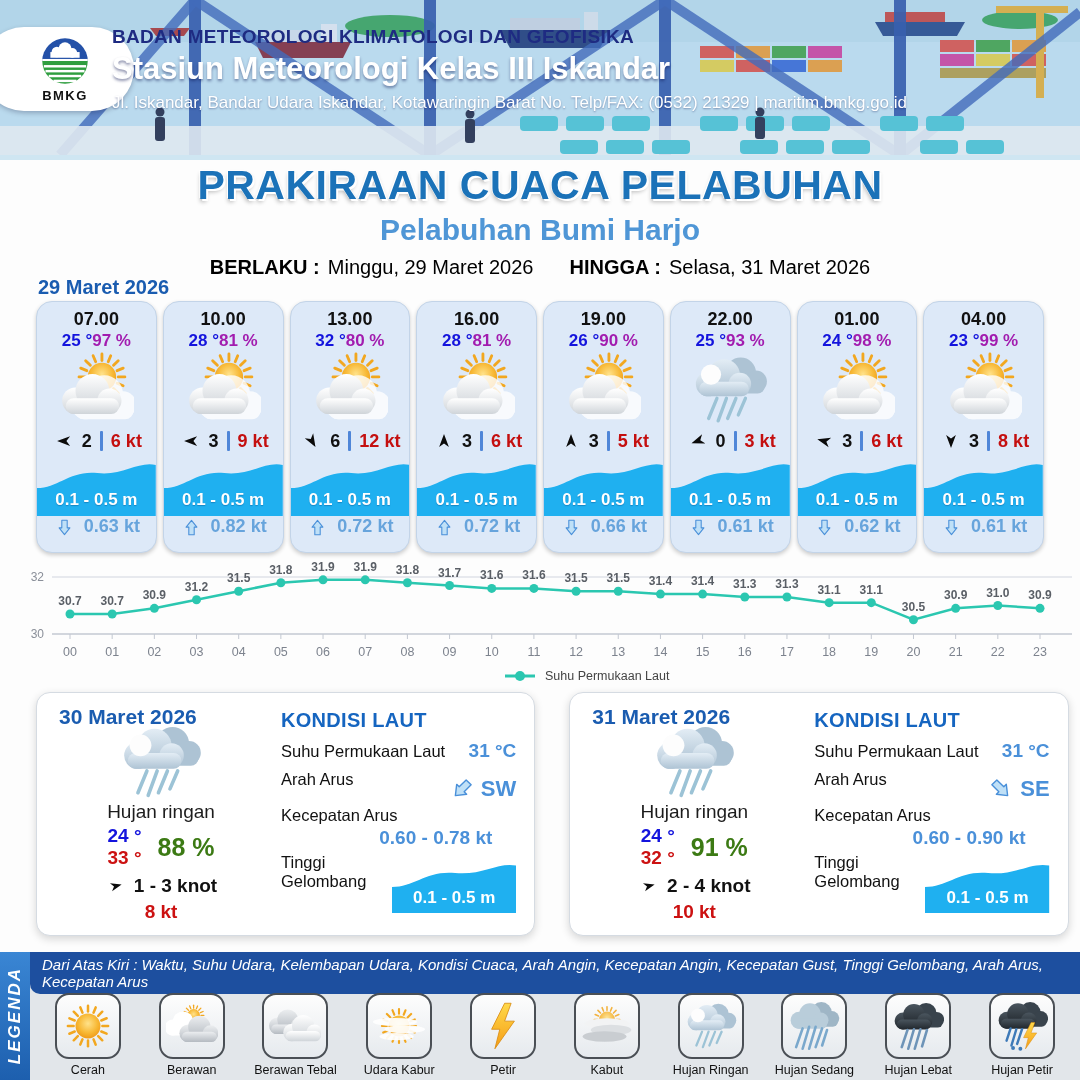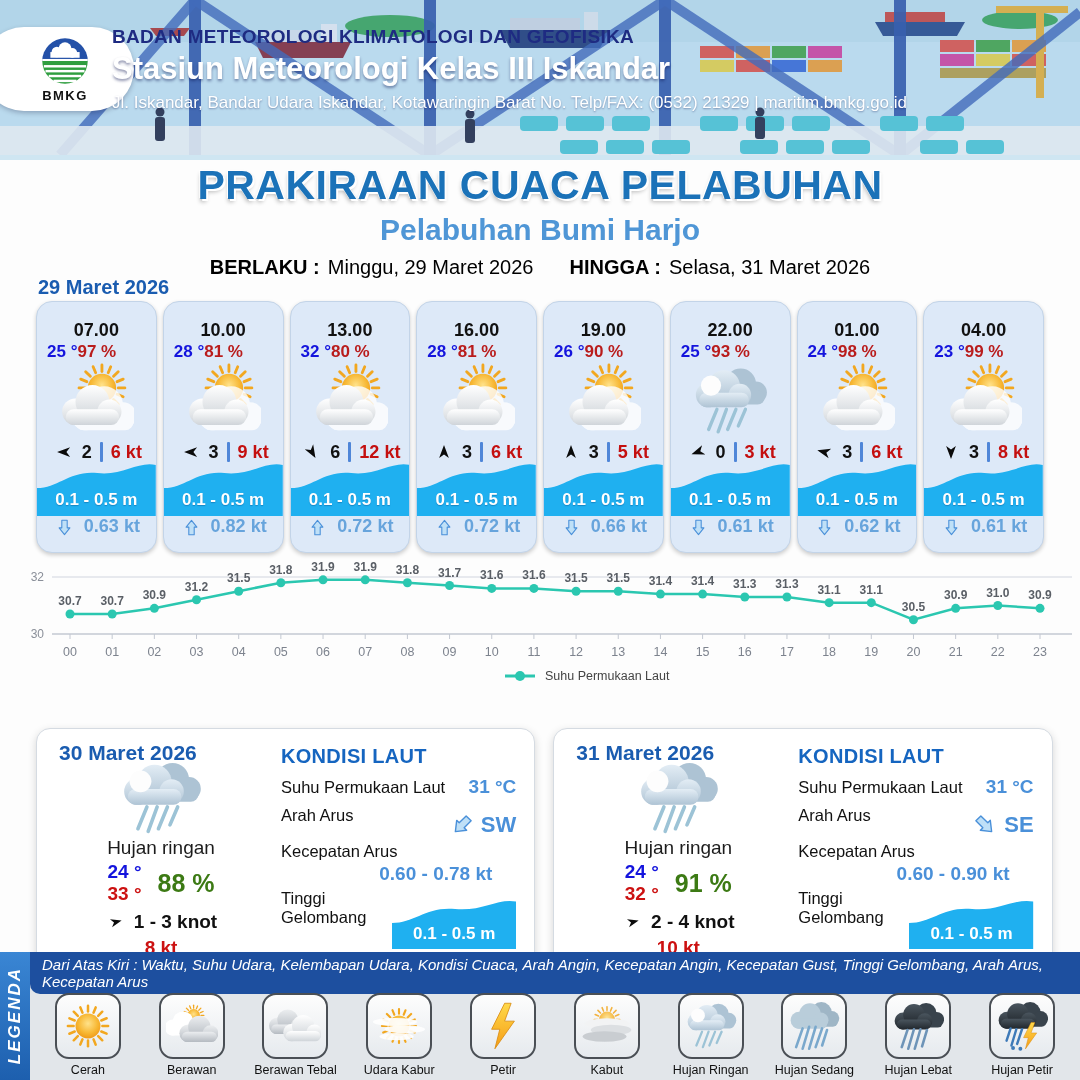--- a/index.html
+++ b/index.html
@@ -26,41 +26,41 @@
     text-shadow:2px 2px 0 #fff,-1px -1px 0 #fff,0 3px 4px rgba(0,0,0,.28);}
   .sub-title{font-size:30px;font-weight:bold;color:#4f96d6;margin-top:4px;}
   .validity{display:flex;justify-content:center;gap:36px;margin-top:9px;font-size:20px;}
   .validity b{font-weight:bold;color:#000;}
   .validity span.v{margin-left:8px;color:#000;font-weight:normal;}
   .date-label{position:absolute;top:276px;left:38px;font-size:20px;font-weight:bold;color:#1a5cb0;}
   
   .hcards{position:absolute;top:301px;left:36px;right:36px;height:252px;display:flex;gap:6px;}
   .hcard{flex:1;background:#dde9f8;border:1px solid #c3d4e8;border-radius:16px;
     box-shadow:0 2px 4px rgba(0,0,0,.2);position:relative;overflow:hidden;}
-  .hc-time{text-align:center;font-weight:bold;font-size:18px;margin-top:18px;}
-  .hc-th{display:flex;justify-content:flex-start;padding:1px 10px 0;font-weight:bold;font-size:17px;}
+  .hc-time{text-align:center;font-weight:bold;font-size:18px;margin-top:7px;}
+  .hc-th{display:flex;justify-content:center;padding:1px 10px 0;font-weight:bold;font-size:17px;}
   .hc-temp{color:#1414dd;}
-  .hc-hum{color:#b91c1c;}
+  .hc-hum{color:#a21caf;}
   .hc-icon{display:block;width:76px;height:76px;margin:1px auto 0;}
   .hc-wind{display:flex;align-items:center;justify-content:center;gap:5px;font-size:18px;font-weight:bold;}
   .dart{width:26px;height:26px;color:#0b0b0b;}
   .hc-sep{width:3px;height:20px;background:#4f86d8;margin:0 3px;border-radius:1px;}
   .hc-gust{color:#c40f0f;}
   .hc-wave{position:absolute;left:0;right:0;bottom:36px;height:58px;}
   .hc-wave svg{position:absolute;inset:0;width:100%;height:100%;}
   .hc-wave span{position:absolute;bottom:6px;width:100%;text-align:center;color:#fff;
     font-weight:bold;font-size:17px;text-shadow:0 1px 1px rgba(0,60,120,.35);}
   .hc-cur{position:absolute;left:0;right:0;bottom:0;height:36px;display:flex;align-items:flex-start;
     justify-content:center;gap:8px;font-size:18px;font-weight:bold;color:#67a4dc;}
   .blockarrow{width:23px;height:23px;}
   
   .chart-wrap{position:absolute;top:556px;left:0;width:1080px;height:132px;}
   #sst-chart text{font-family:"Liberation Sans",sans-serif;}
   
-  .dayrow{position:absolute;top:728px;left:36px;right:36px;height:244px;display:flex;gap:18px;}
+  .dayrow{position:absolute;top:692px;left:36px;right:36px;height:244px;display:flex;gap:34px;}
   .daycard{flex:1;background:#fff;border:1px solid #d5dbe2;border-radius:14px;
     box-shadow:0 3px 8px rgba(0,0,0,.16);display:flex;padding:12px 18px;box-sizing:border-box;}
   .dc-left{width:212px;display:flex;flex-direction:column;align-items:center;}
   .dc-date{font-size:21px;font-weight:bold;color:#1a5cb0;align-self:flex-start;margin-left:4px;}
   .dc-icon{width:92px;height:92px;margin-top:-8px;}
   .dc-cond{font-size:19px;color:#1c1c1c;margin-top:-2px;}
   .dc-temps{display:grid;grid-template-columns:auto auto;column-gap:16px;align-items:center;margin-top:2px;}
   .dc-tmin{font-size:19px;font-weight:bold;color:#1414dd;}
   .dc-tmax{font-size:19px;font-weight:bold;color:#cc1111;}
   .dc-hum{grid-row:1 / span 2;grid-column:2;font-size:25px;font-weight:bold;color:#3c7a14;}

